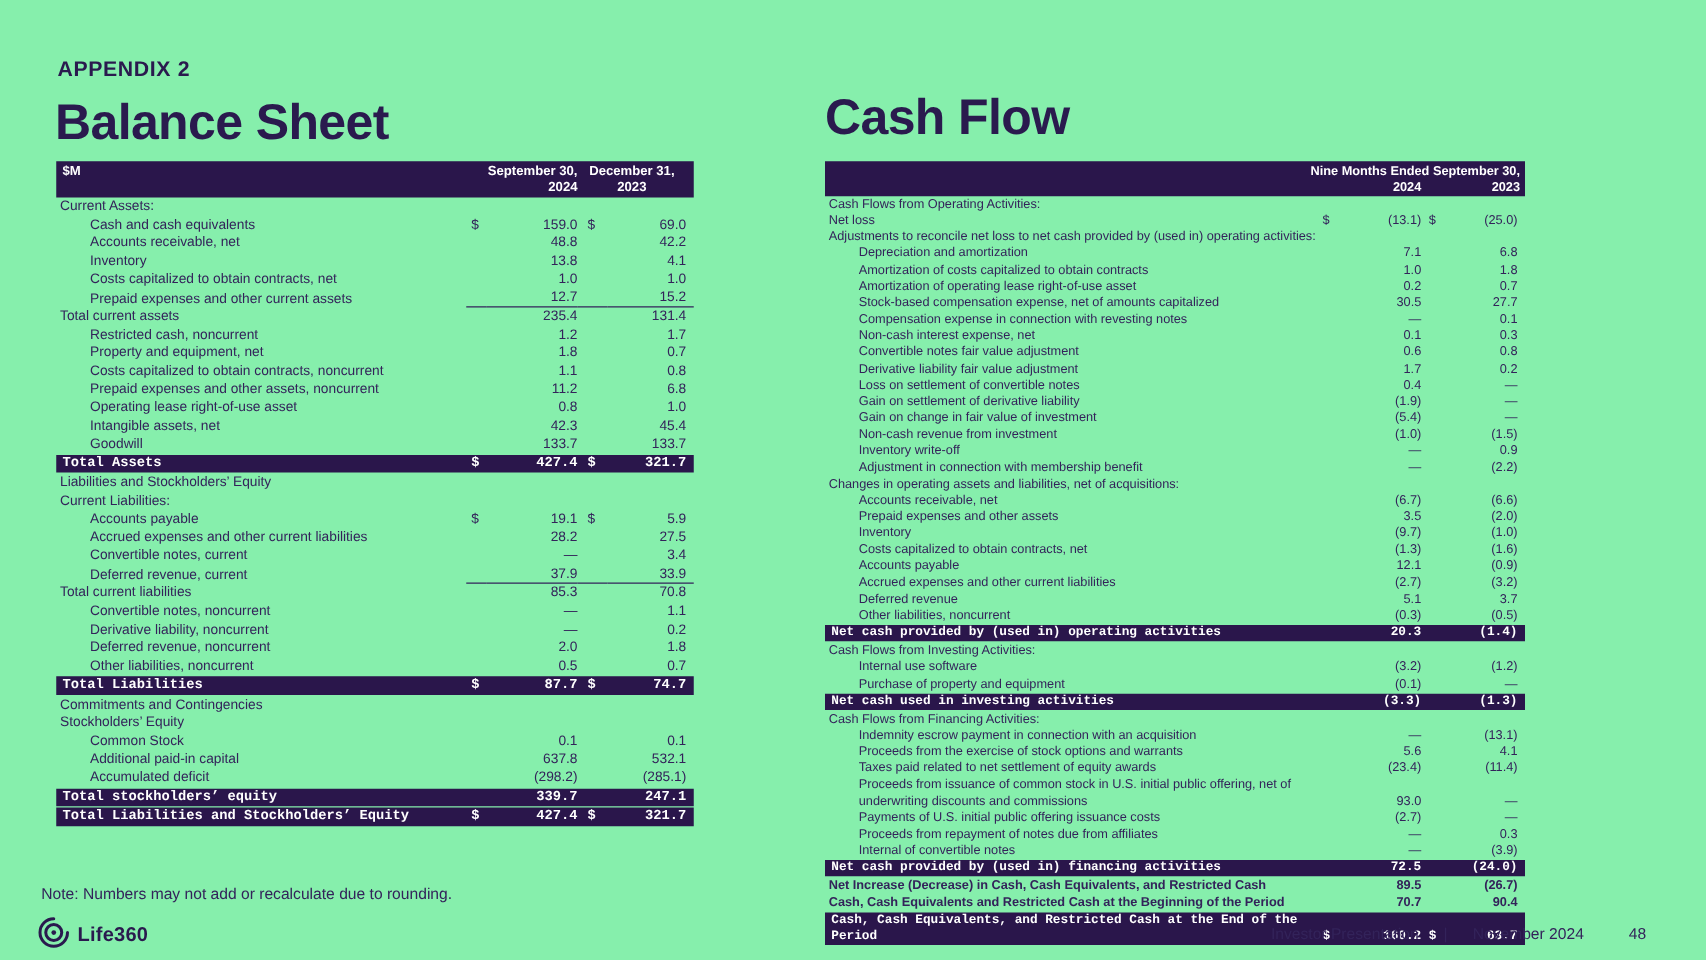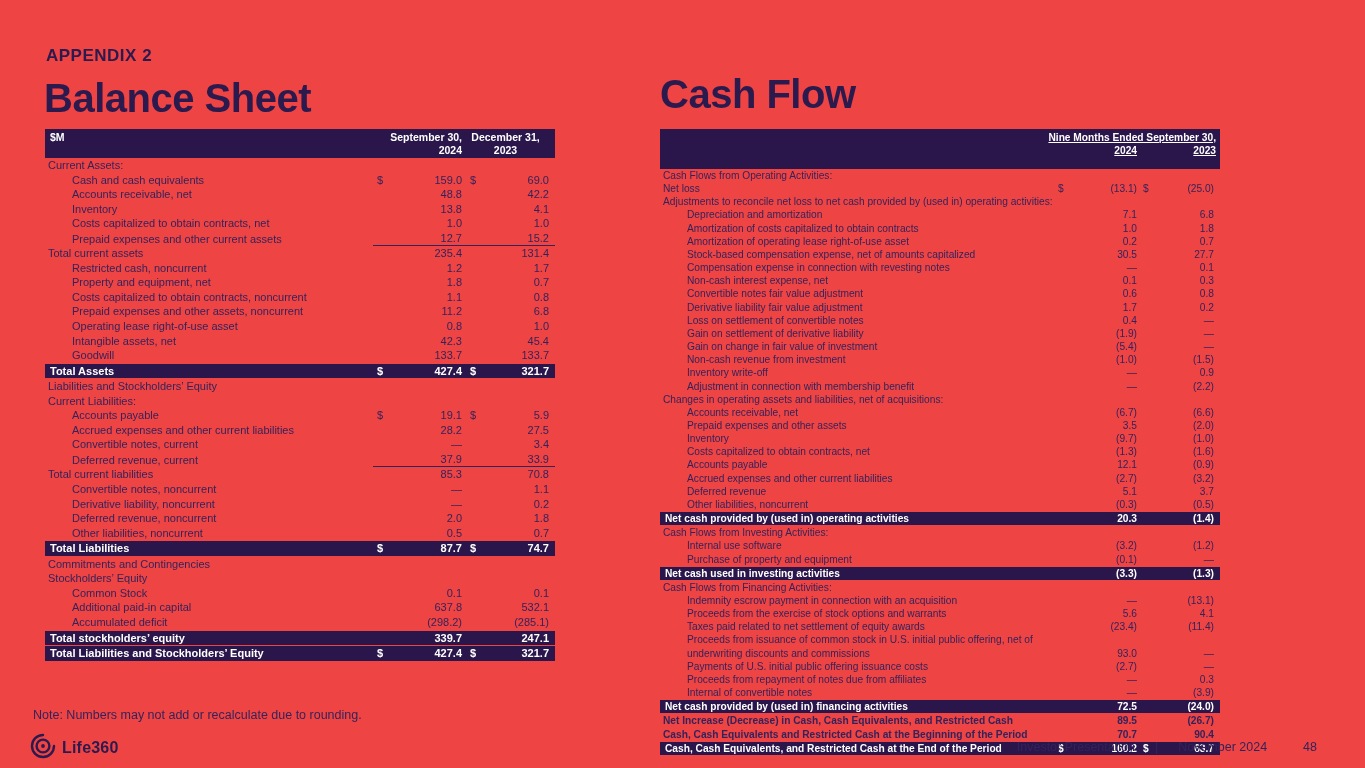--- a/index.html
+++ b/index.html
@@ -3,21 +3,21 @@
 <meta charset="utf-8">
 <style>
   :root{
     --bar:#2a164b;
     --ink:#33235a;
     --head:#2a1a4e;
   }
   *{margin:0;padding:0;box-sizing:border-box;}
   html,body{background:#ffffff;}
   body{font-family:"Liberation Sans","DejaVu Sans",sans-serif;color:var(--ink);}
-  .slide{position:relative;width:1365px;height:768px;background:#ef4444;overflow:hidden;}
+  .slide{position:relative;width:1365px;height:768px;background:#86efac;overflow:hidden;}
 
   
   .appendix{position:absolute;left:46px;top:46px;font-size:17px;font-weight:bold;color:var(--head);letter-spacing:.5px;}
   .big-title{position:absolute;font-size:40px;font-weight:bold;color:var(--head);letter-spacing:-.5px;}
   .bs-title{left:44px;top:76px;}
   .cf-title{left:660px;top:72px;}
 
   
   .table{position:absolute;top:129px;}
   .bs{left:45px;width:510px;}
@@ -34,31 +34,31 @@
   .bs .v2{width:69px;padding-right:6px;}
   .cf .d1{width:14px;padding-left:2px;}
   .cf .v1{width:67px;}
   .cf .d2{width:20px;padding-left:6px;}
   .cf .v2{width:63px;padding-right:6px;}
   .t-item .lbl{padding-left:27px;}
   .t-sec .lbl{font-weight:normal;padding-left:3px;}
   .t-plain .lbl{padding-left:3px;}
   .t-bold{font-weight:bold;}
   .t-bold .lbl{padding-left:3px;}
-  .t-total{background:var(--bar);color:#fff;font-weight:bold;margin-top:1px;margin-bottom:1px;}
+  .t-total{background:var(--bar);color:#fff;font-weight:bold;margin-top:1px;margin-bottom:1px;font-family:Liberation Mono, monospace;}
   .t-total .lbl{padding-left:5px;}
   .rule .d1,.rule .v1,.rule .d2,.rule .v2{border-bottom:1px solid var(--ink);}
 
   
   .thead{background:var(--bar);color:#fff;font-weight:bold;}
   .bs-head{height:29px;display:flex;align-items:flex-start;font-size:10.5px;line-height:13px;padding-top:2px;}
   .bs-head .hu{flex:1;padding-left:5px;}
   .bs-head .hc1{width:89px;text-align:right;}
   .bs-head .hc2{width:93px;text-align:center;padding-right:6px;}
-  .cf-head{height:40px;font-size:10.2px;line-height:13px;padding-top:2px;text-decoration:underline;}
+  .cf-head{height:28px;font-size:10.2px;line-height:13px;padding-top:2px;}
   .cf-head .h1{text-align:right;padding-right:4px;}
   .cf-head .h2{display:flex;}
   .cf-head .h2 .c1{width:477px;text-align:right;}
   .cf-head .h2 .c2{flex:1;text-align:right;padding-right:4px;}
 
   
   .note{position:absolute;left:33px;top:708px;font-size:12.5px;color:var(--ink);}
   .logo{position:absolute;left:30px;top:733px;display:flex;align-items:center;gap:6px;color:var(--head);}
   .logo-text{font-size:16px;font-weight:bold;letter-spacing:.2px;}
   .footer-right{position:absolute;right:48px;top:740px;font-size:12.5px;color:var(--ink);display:flex;align-items:baseline;gap:18px;}

